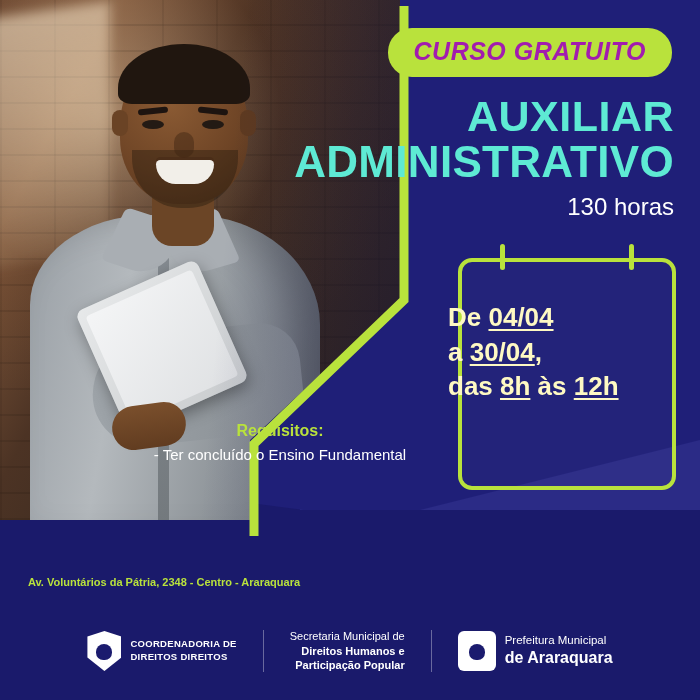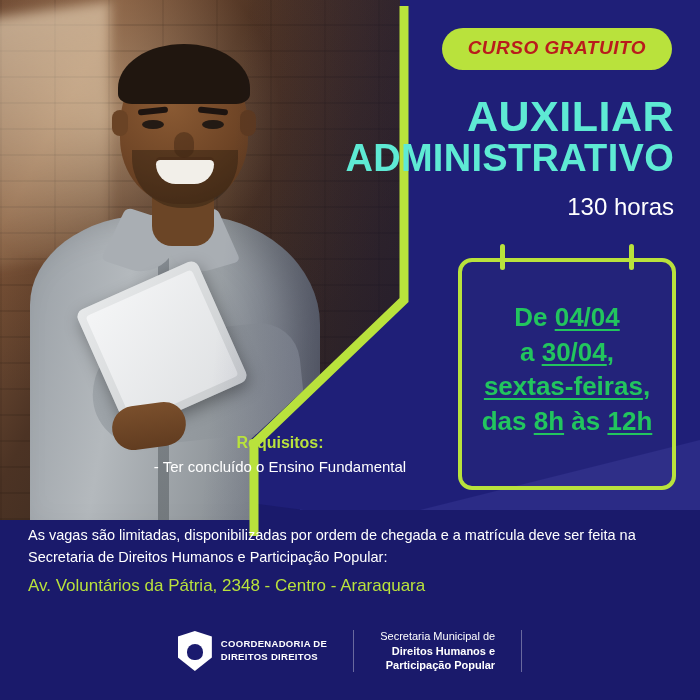--- a/index.html
+++ b/index.html
@@ -178,43 +178,43 @@
     position: absolute;
     left: 0; top: 0; width: 420px; height: 540px;
     pointer-events: none;
   }
 
   
   .badge {
     position: absolute;
     right: 28px; top: 28px;
     background: #b9e23c;
-    color: #b91c1c;
+    color: #a21caf;
     font-weight: bold;
-    font-size: 19px;
+    font-size: 25px;
     letter-spacing: .5px;
     padding: 9px 26px 11px;
     border-radius: 24px;
     font-style: italic;
     white-space: nowrap;
     text-align: center;
   }
   .title {
     position: absolute;
     right: 26px; top: 95px;
     text-align: right;
     color: #5eead4;
   }
   .title .l1 {
     display:block;
     font-size: 43px; font-weight: bold; line-height: 1.02; letter-spacing: .5px;
   }
   .title .l2 {
     display:block;
-    font-size: 38px; font-weight: bold; line-height: 1.05; letter-spacing: .3px;
+    font-size: 44px; font-weight: bold; line-height: 1.05; letter-spacing: .3px;
   }
   .hours {
     position: absolute;
     right: 26px; top: 193px;
     color: #ffffff;
     font-size: 24px;
   }
 
   
   .cal {
@@ -231,32 +231,32 @@
     width: 5px; height: 26px;
     background: #b9e23c;
     border-radius: 3px;
   }
   .ring.l { left: 38px; }
   .ring.r { right: 38px; }
   .cal-text {
     position: absolute;
     left: 448px; top: 300px;
     width: 238px;
-    text-align: center;
-    color: #22c55e;
+    text-align: left;
+    color: #fef9c3;
     font-weight: bold;
     font-size: 26px;
     line-height: 1.33;
   }
   .cal-text u { text-decoration: underline; text-underline-offset: 3px; }
 
   
   .req {
     position: absolute;
-    left: 120px; top: 434px;
+    left: 120px; top: 422px;
     width: 320px;
     text-align: center;
     color: #ffffff;
   }
   .req .rtitle {
     color: #b9e23c;
     font-weight: bold;
     font-size: 16px;
     margin-bottom: 4px;
   }
@@ -271,22 +271,22 @@
     left: 28px; top: 524px;
     width: 646px;
     color: #ffffff;
     font-size: 14.5px;
     line-height: 1.55;
   }
   .address {
     position: absolute;
     left: 28px; top: 576px;
     color: #b9e23c;
-    font-weight: normal;
-    font-size: 17px;
+    font-weight: bold;
+    font-size: 11px;
   }
 
   
   .footer {
     position: absolute;
     left: 0; right: 0; bottom: 14px;
     height: 70px;
     display: flex;
     align-items: center;
     justify-content: center;
@@ -375,33 +375,29 @@
     <span class="ring r"></span>
   </div>
   <div class="cal-text">
     <div>
       <span>De </span><u>04/04</u>
     </div>
     <div>
       <span>a </span><u>30/04</u><span>,</span>
     </div>
     <div>
-      <u>sextas-feiras</u><span>,</span>
-    </div>
-    <div>
       <span>das </span><u>8h</u><span> às </span><u>12h</u>
     </div>
   </div>
 
   <div class="req">
     <div class="rtitle">Requisitos:</div>
     <div class="ritem">- Ter concluído o Ensino Fundamental</div>
   </div>
 
-  <div class="info">As vagas são limitadas, disponibilizadas por ordem de chegada e a matrícula deve ser feita na Secretaria de Direitos Humanos e Participação Popular:</div>
   <div class="address">Av. Voluntários da Pátria, 2348 - Centro - Araraquara</div>
 
   <div class="footer">
 
     <div class="logo-block">
       <span class="crest"></span>
       <span class="lg-text-1">
         <span>COORDENADORIA DE</span><br>
         <span>DIREITOS DIREITOS</span>
       </span>
@@ -412,16 +408,23 @@
     <div class="logo-block">
       <span class="lg-text-2">
         <span>Secretaria Municipal de</span>
         <b>Direitos Humanos e</b>
         <b>Participação Popular</b>
       </span>
     </div>
 
     <div class="divider-v"></div>
 
+    <div class="logo-block">
+      <span class="crest round"></span>
+      <span class="lg-text-3">
+        <span>Prefeitura Municipal</span>
+        <span class="big">de Araraquara</span>
+      </span>
+    </div>
 
   </div>
 
 </div>
 
 </body></html>

